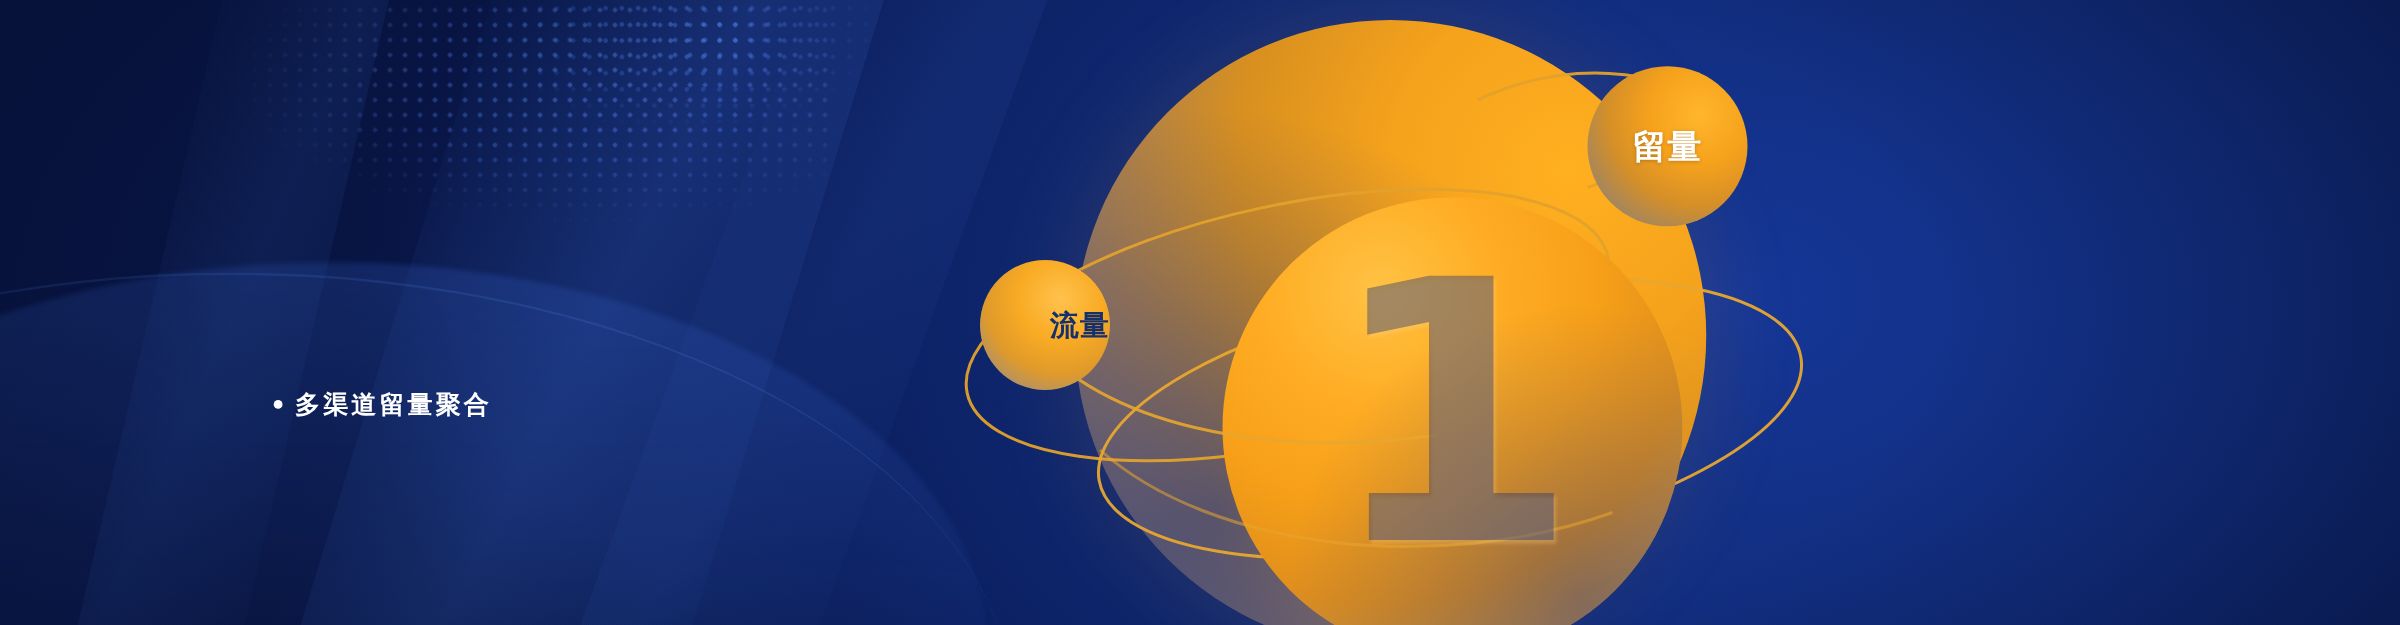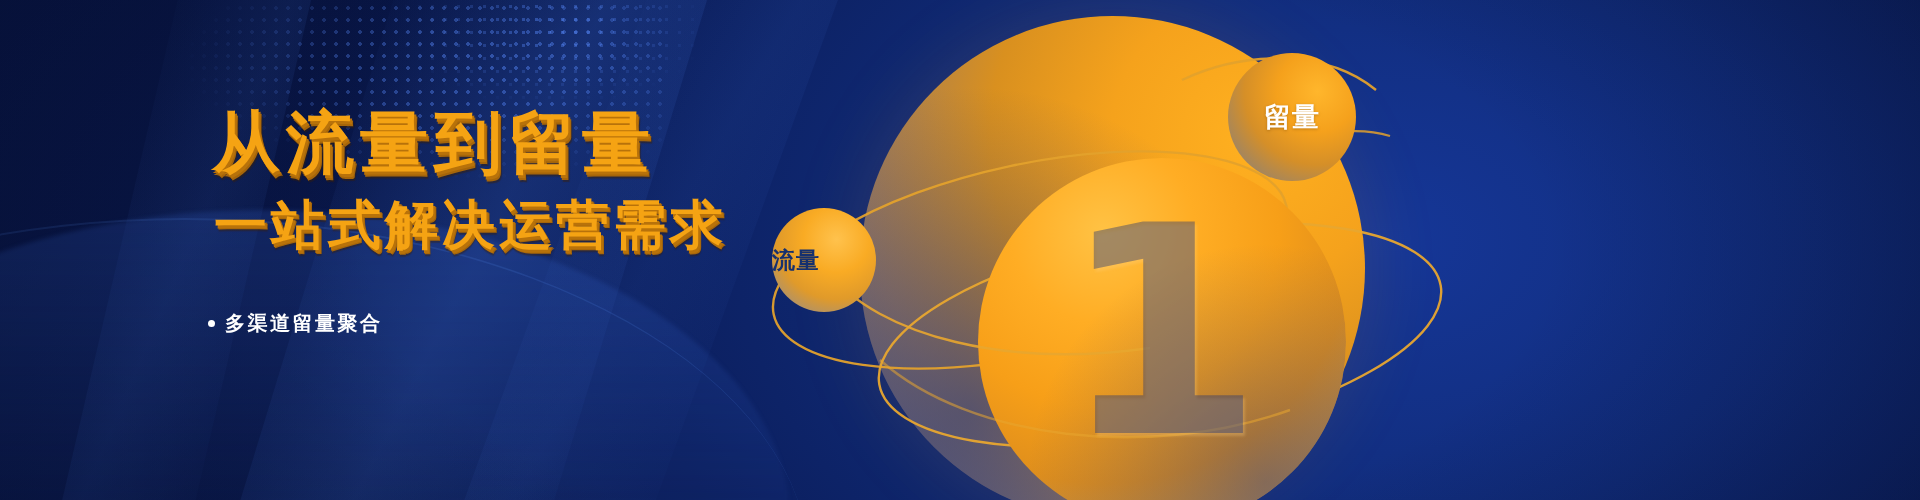--- a/index.html
+++ b/index.html
@@ -126,21 +126,21 @@
     color: #f5a313;
     white-space: nowrap;
     text-shadow:
       2px 3px 0 #b8720a,
       3px 4px 0 #a5650a,
       3px 6px 1px rgba(60,30,0,.4);
   }
 
   .bullets {
     position: absolute;
-    left: 208px;
+    left: 219px;
     top: 310px;
     display: flex;
     align-items: center;
     gap: 40px;
     white-space: nowrap;
     text-align: right;
   }
   .bullet {
     display: flex;
     align-items: center;
@@ -218,39 +218,39 @@
     font-weight: 700;
     font-family: "DejaVu Sans", "Liberation Sans", sans-serif;
     color: rgba(26,48,120,.40);
     text-shadow: 2px 3px 3px rgba(255,210,130,.30);
     user-select: none;
     z-index: 2;
   }
 
   
   .sphere-flow {
-    left: 42px;
+    left: 54px;
     top: 268px;
     width: 104px;
     height: 104px;
     background: radial-gradient(circle at 62% 30%, #ffc24d 0%, #f9ab24 34%, #e09a2a 62%, #a08f7d 88%, #6f7e9e 100%);
     display: flex;
     align-items: center;
-    justify-content: flex-start;
+    justify-content: flex-end;
   }
   .sphere-flow .cap {
     color: #16306e;
     font-size: 23px;
     font-weight: 700;
     letter-spacing: 1px;
   }
 
   
   .sphere-stay {
-    left: 498px;
+    left: 540px;
     top: 113px;
     width: 128px;
     height: 128px;
     background: radial-gradient(circle at 70% 30%, #ffb62c 0%, #f5a11c 32%, #d58f28 58%, #94836f 86%, #5d6b94 100%);
     display: flex;
     align-items: center;
     justify-content: center;
     text-align: right;
   }
   .sphere-stay .cap {
@@ -305,24 +305,20 @@
 
     <div class="sphere sphere-flow">
       <span class="cap">流量</span>
     </div>
 
     <div class="sphere sphere-stay">
       <span class="cap">留量</span>
     </div>
   </div>
 
-  <div class="copy">
-    <div class="headline">从流量到留量</div>
-    <div class="subheadline">一站式解决运营需求</div>
-  </div>
 
   <div class="bullets">
     <div class="bullet">
       <span class="dot"></span>
       <span>多渠道留量聚合</span>
     </div>
   </div>
 
 </div>
 

